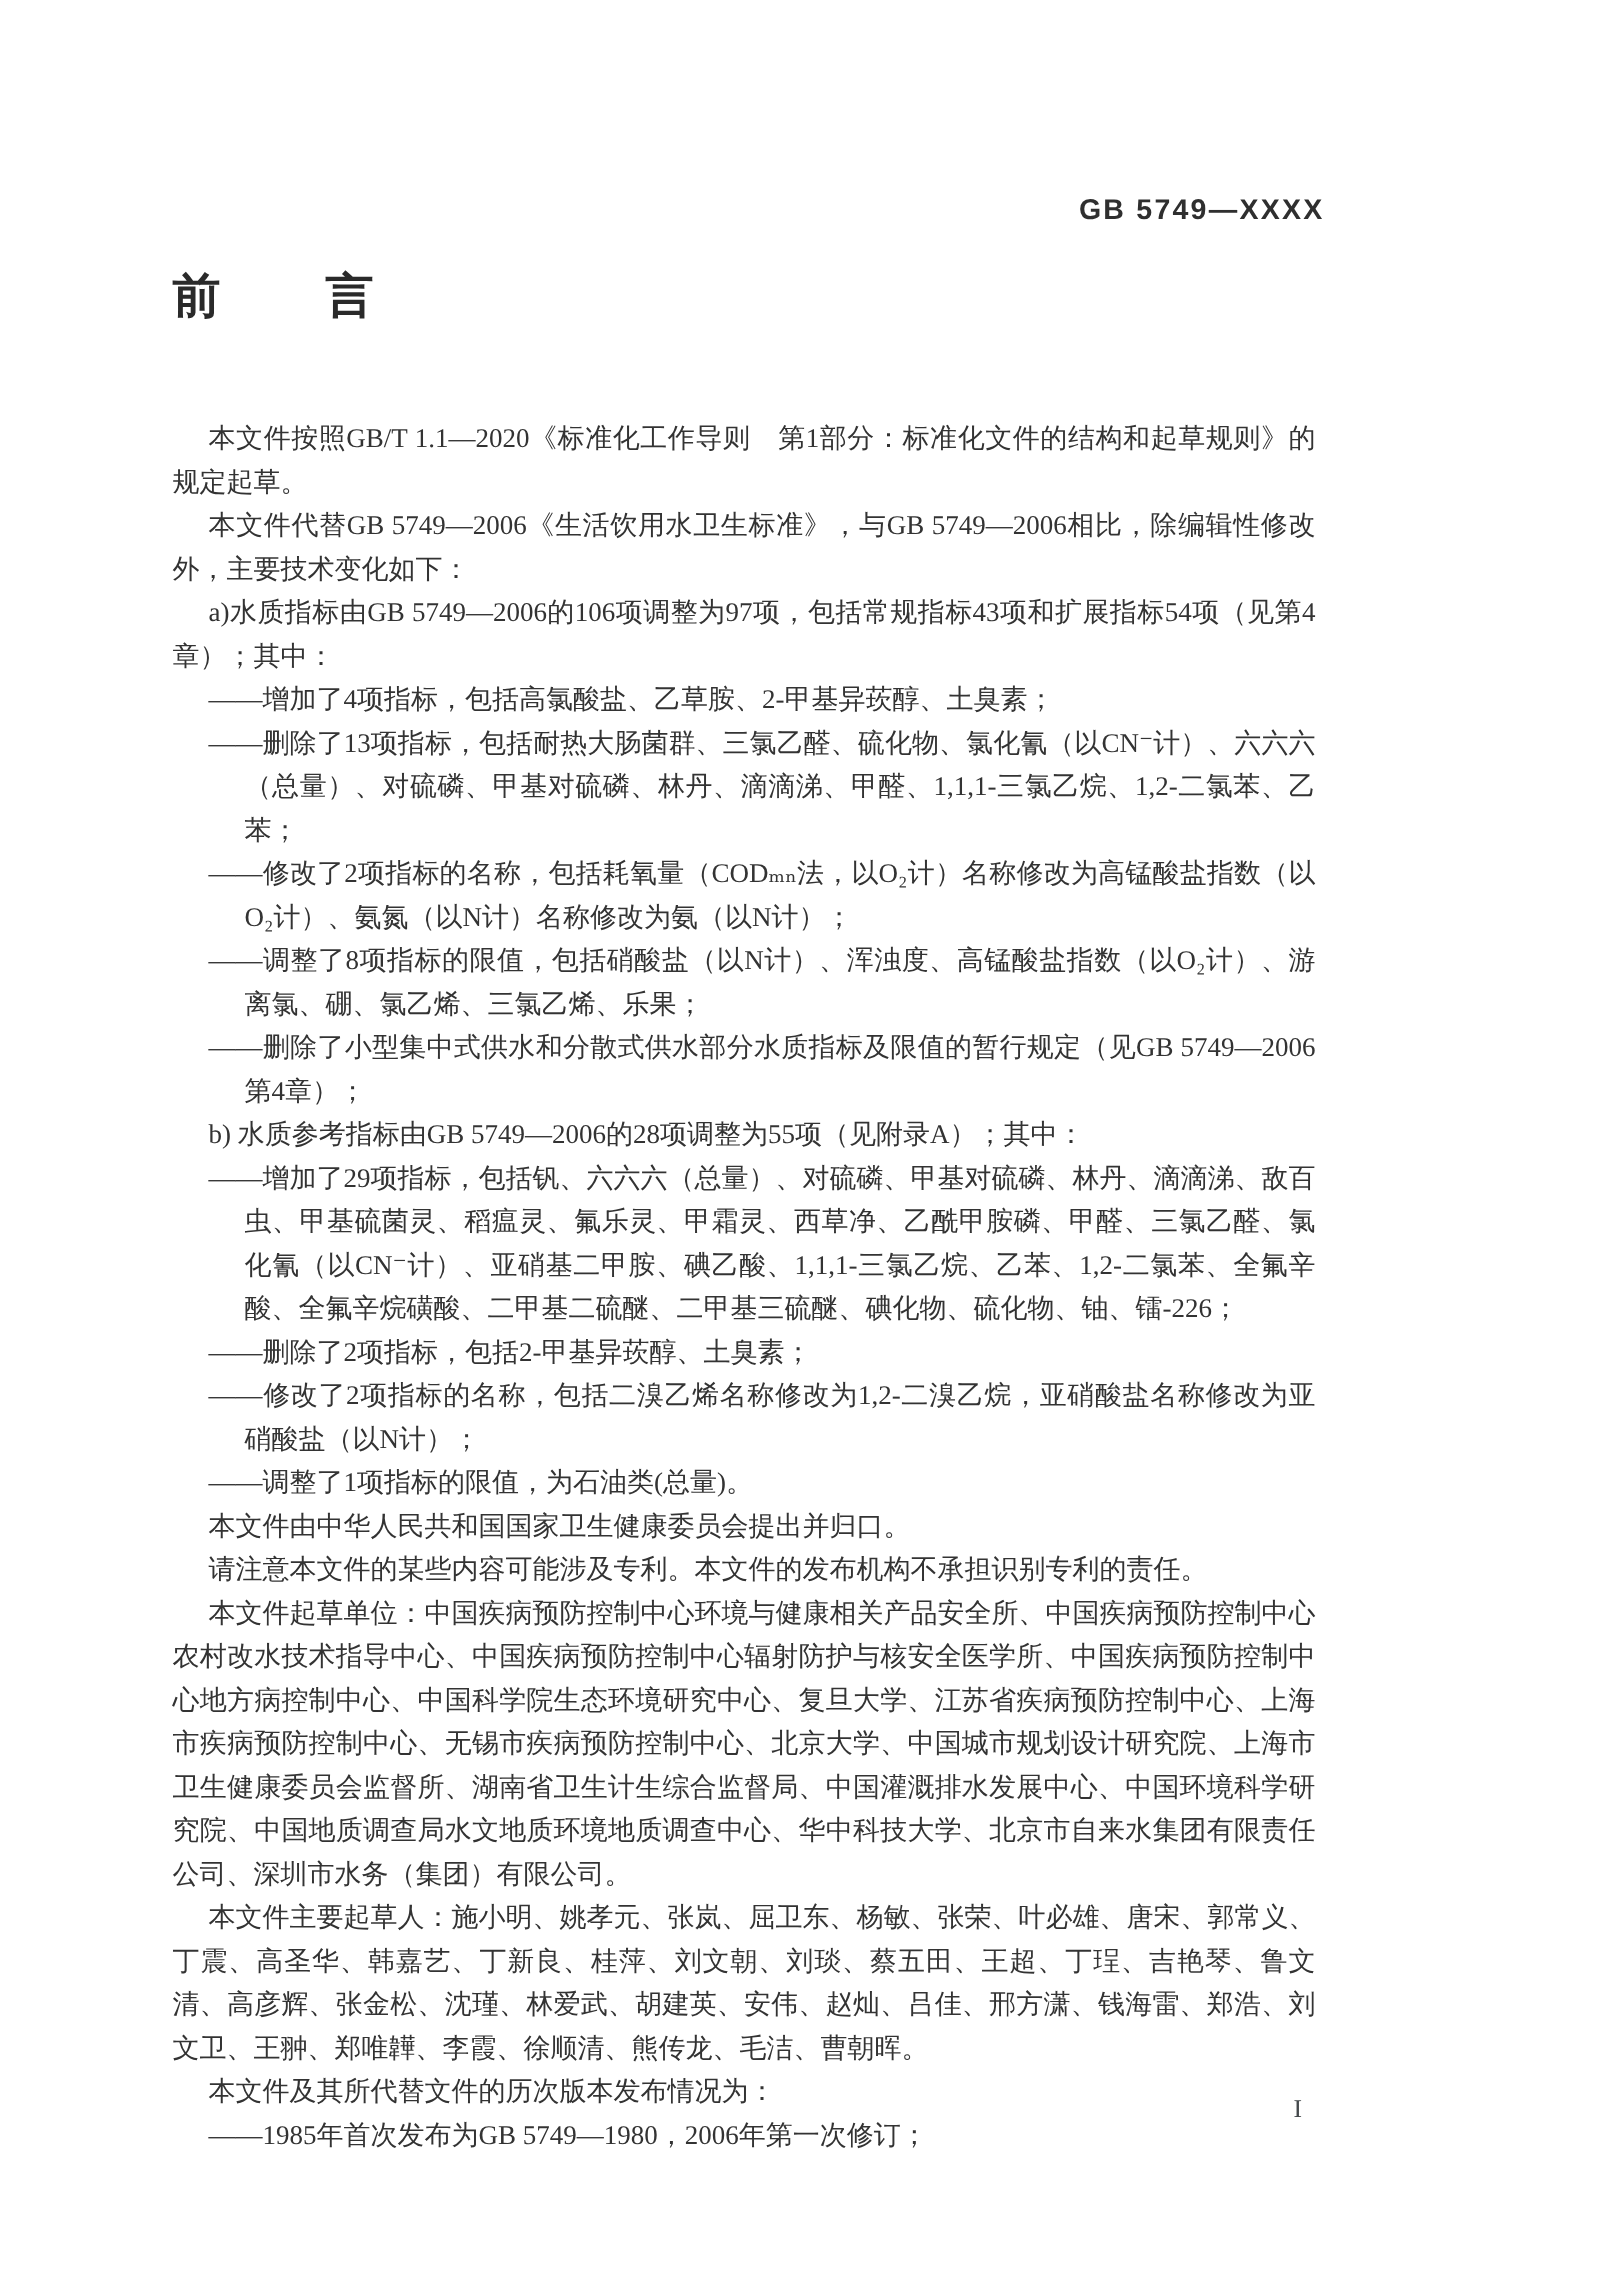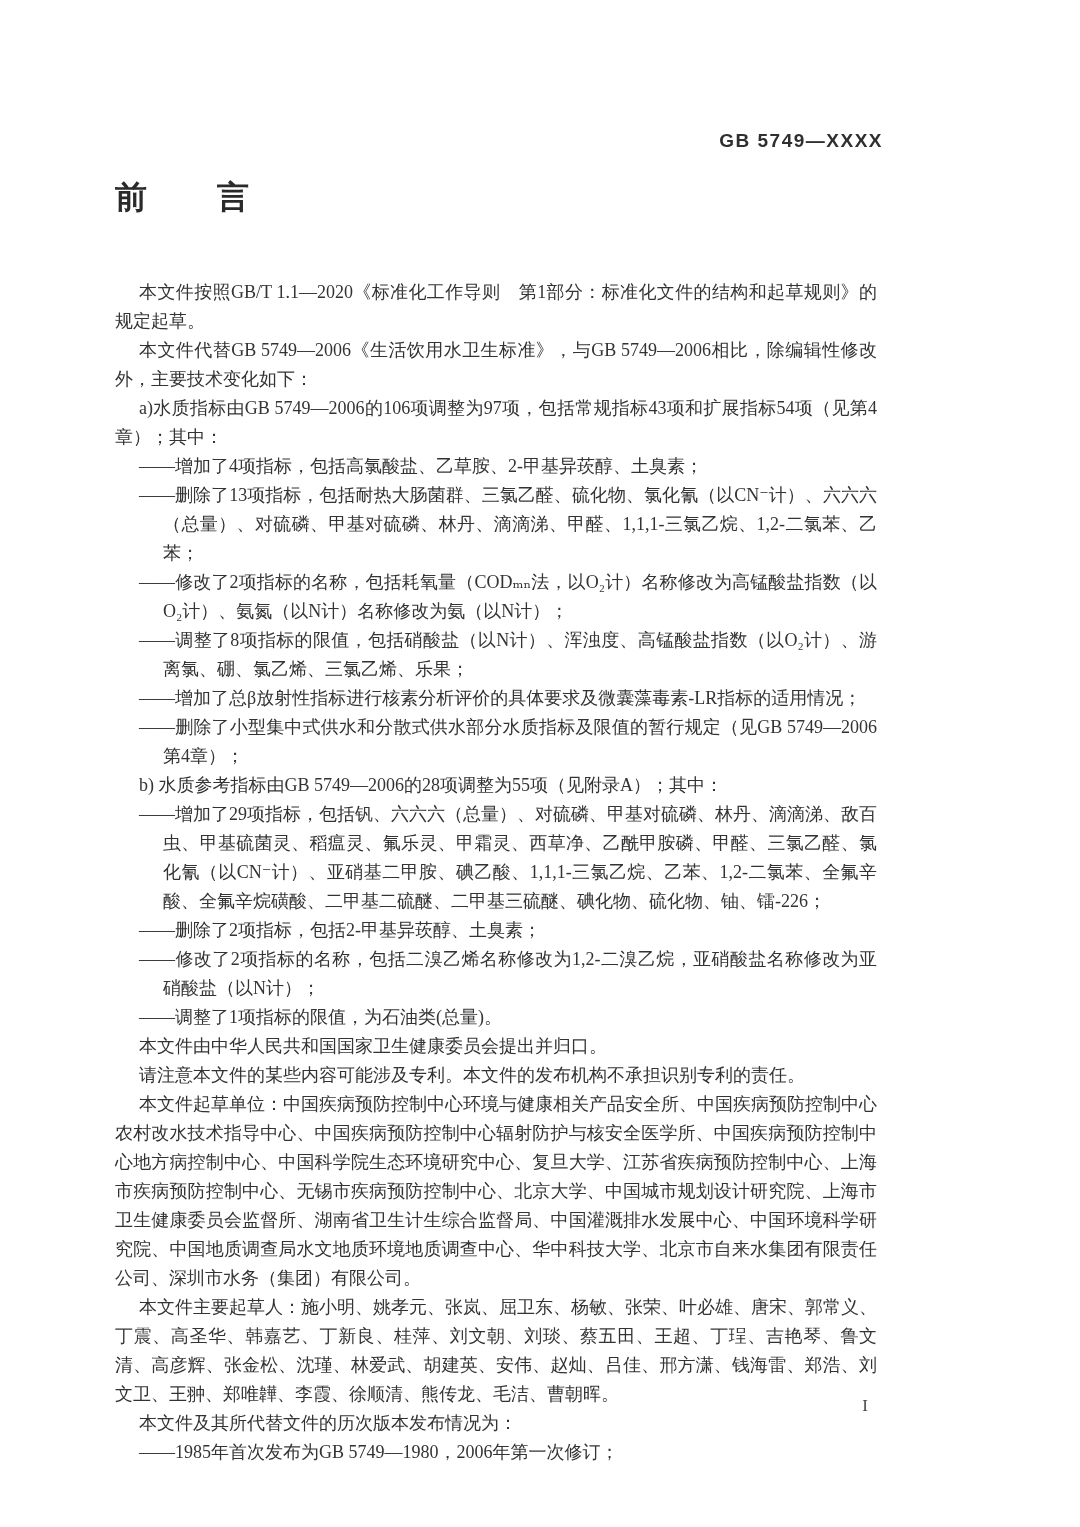--- a/index.html
+++ b/index.html
@@ -65,21 +65,20 @@
   <h1 class="title">前　　言</h1>
 
   <div class="body-text">
     <p class="para">本文件按照GB/T 1.1—2020《标准化工作导则　第1部分：标准化文件的结构和起草规则》的规定起草。</p>
     <p class="para">本文件代替GB 5749—2006《生活饮用水卫生标准》，与GB 5749—2006相比，除编辑性修改外，主要技术变化如下：</p>
     <p class="para">a)水质指标由GB 5749—2006的106项调整为97项，包括常规指标43项和扩展指标54项（见第4章）；其中：</p>
     <p class="dash">——增加了4项指标，包括高氯酸盐、乙草胺、2-甲基异莰醇、土臭素；</p>
     <p class="dash">——删除了13项指标，包括耐热大肠菌群、三氯乙醛、硫化物、氯化氰（以CN⁻计）、六六六（总量）、对硫磷、甲基对硫磷、林丹、滴滴涕、甲醛、1,1,1-三氯乙烷、1,2-二氯苯、乙苯；</p>
     <p class="dash">——修改了2项指标的名称，包括耗氧量（CODₘₙ法，以O₂计）名称修改为高锰酸盐指数（以O₂计）、氨氮（以N计）名称修改为氨（以N计）；</p>
     <p class="dash">——调整了8项指标的限值，包括硝酸盐（以N计）、浑浊度、高锰酸盐指数（以O₂计）、游离氯、硼、氯乙烯、三氯乙烯、乐果；</p>
-    <p class="dash">——增加了总β放射性指标进行核素分析评价的具体要求及微囊藻毒素-LR指标的适用情况；</p>
     <p class="dash">——删除了小型集中式供水和分散式供水部分水质指标及限值的暂行规定（见GB 5749—2006第4章）；</p>
     <p class="para">b) 水质参考指标由GB 5749—2006的28项调整为55项（见附录A）；其中：</p>
     <p class="dash">——增加了29项指标，包括钒、六六六（总量）、对硫磷、甲基对硫磷、林丹、滴滴涕、敌百虫、甲基硫菌灵、稻瘟灵、氟乐灵、甲霜灵、西草净、乙酰甲胺磷、甲醛、三氯乙醛、氯化氰（以CN⁻计）、亚硝基二甲胺、碘乙酸、1,1,1-三氯乙烷、乙苯、1,2-二氯苯、全氟辛酸、全氟辛烷磺酸、二甲基二硫醚、二甲基三硫醚、碘化物、硫化物、铀、镭-226；</p>
     <p class="dash">——删除了2项指标，包括2-甲基异莰醇、土臭素；</p>
     <p class="dash">——修改了2项指标的名称，包括二溴乙烯名称修改为1,2-二溴乙烷，亚硝酸盐名称修改为亚硝酸盐（以N计）；</p>
     <p class="dash">——调整了1项指标的限值，为石油类(总量)。</p>
     <p class="para">本文件由中华人民共和国国家卫生健康委员会提出并归口。</p>
     <p class="para">请注意本文件的某些内容可能涉及专利。本文件的发布机构不承担识别专利的责任。</p>
     <p class="para">本文件起草单位：中国疾病预防控制中心环境与健康相关产品安全所、中国疾病预防控制中心农村改水技术指导中心、中国疾病预防控制中心辐射防护与核安全医学所、中国疾病预防控制中心地方病控制中心、中国科学院生态环境研究中心、复旦大学、江苏省疾病预防控制中心、上海市疾病预防控制中心、无锡市疾病预防控制中心、北京大学、中国城市规划设计研究院、上海市卫生健康委员会监督所、湖南省卫生计生综合监督局、中国灌溉排水发展中心、中国环境科学研究院、中国地质调查局水文地质环境地质调查中心、华中科技大学、北京市自来水集团有限责任公司、深圳市水务（集团）有限公司。</p>
     <p class="para">本文件主要起草人：施小明、姚孝元、张岚、屈卫东、杨敏、张荣、叶必雄、唐宋、郭常义、丁震、高圣华、韩嘉艺、丁新良、桂萍、刘文朝、刘琰、蔡五田、王超、丁珵、吉艳琴、鲁文清、高彦辉、张金松、沈瑾、林爱武、胡建英、安伟、赵灿、吕佳、邢方潇、钱海雷、郑浩、刘文卫、王翀、郑唯韡、李霞、徐顺清、熊传龙、毛洁、曹朝晖。</p>

